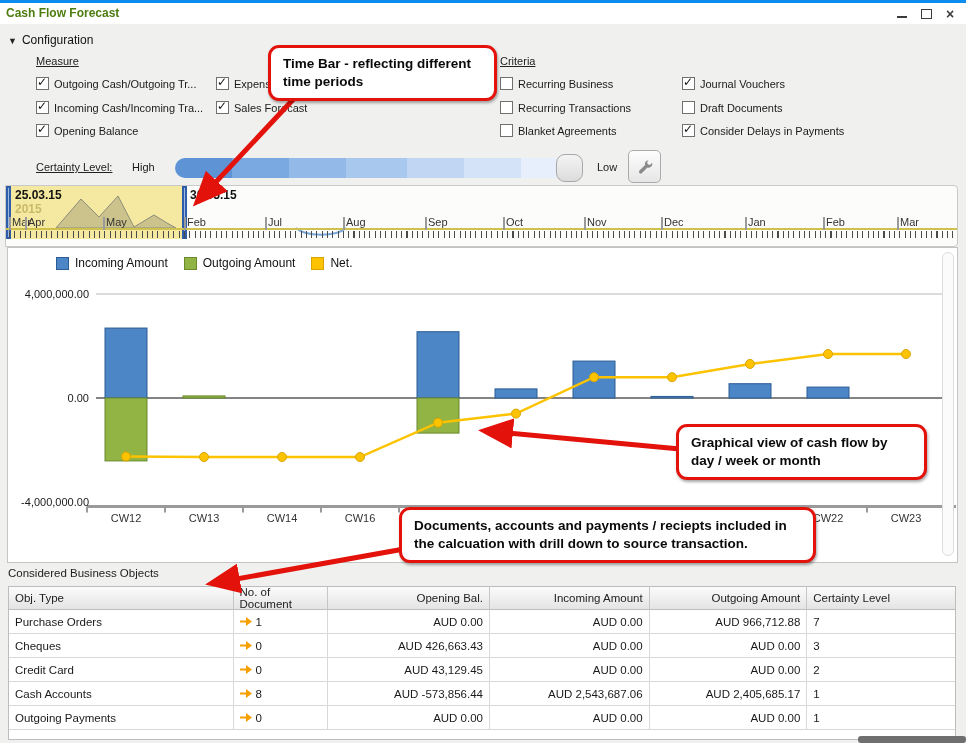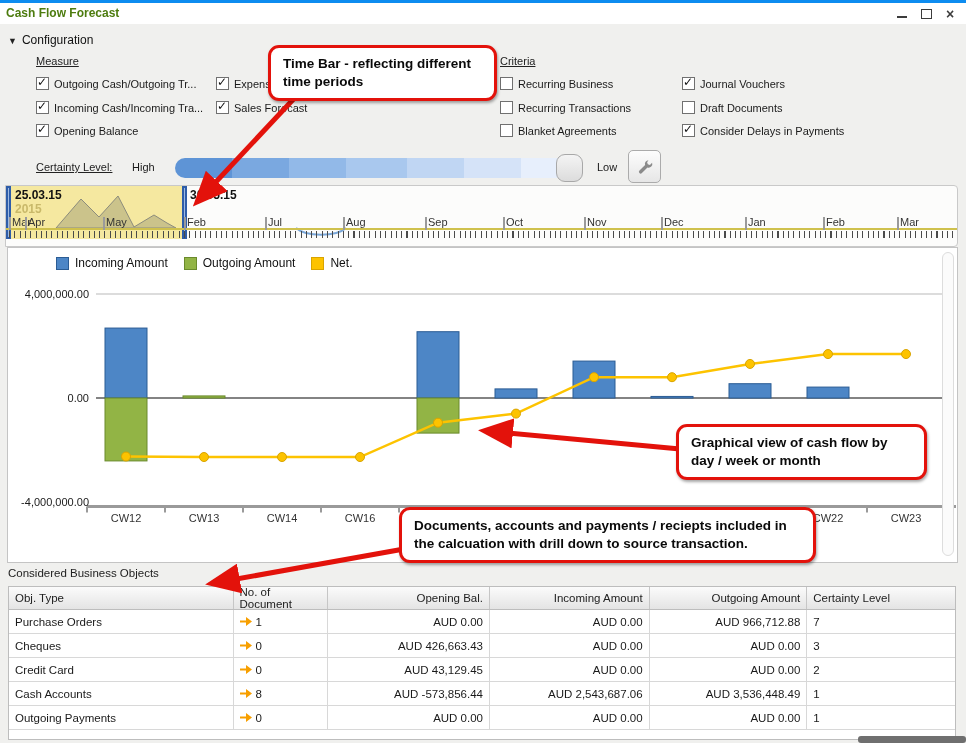--- a/index.html
+++ b/index.html
@@ -327,21 +327,21 @@
       <div class="trow">
         <div class="td c0">Cash Accounts</div>
         <div class="td c1">
           <svg width="13" height="11" class="link-arrow">
             <path d="M0,4.5 H6 V1 L12,5.5 6,10 V6.5 H0 Z" fill="#f79f00"></path>
           </svg>
           <span>8</span>
         </div>
         <div class="td c2">AUD -573,856.44</div>
         <div class="td c3">AUD 2,543,687.06</div>
-        <div class="td c4">AUD 3,536,448.49</div>
+        <div class="td c4">AUD 2,405,685.17</div>
         <div class="td c5">1</div>
       </div>
       <div class="trow">
         <div class="td c0">Outgoing Payments</div>
         <div class="td c1">
           <svg width="13" height="11" class="link-arrow">
             <path d="M0,4.5 H6 V1 L12,5.5 6,10 V6.5 H0 Z" fill="#f79f00"></path>
           </svg>
           <span>0</span>
         </div>

